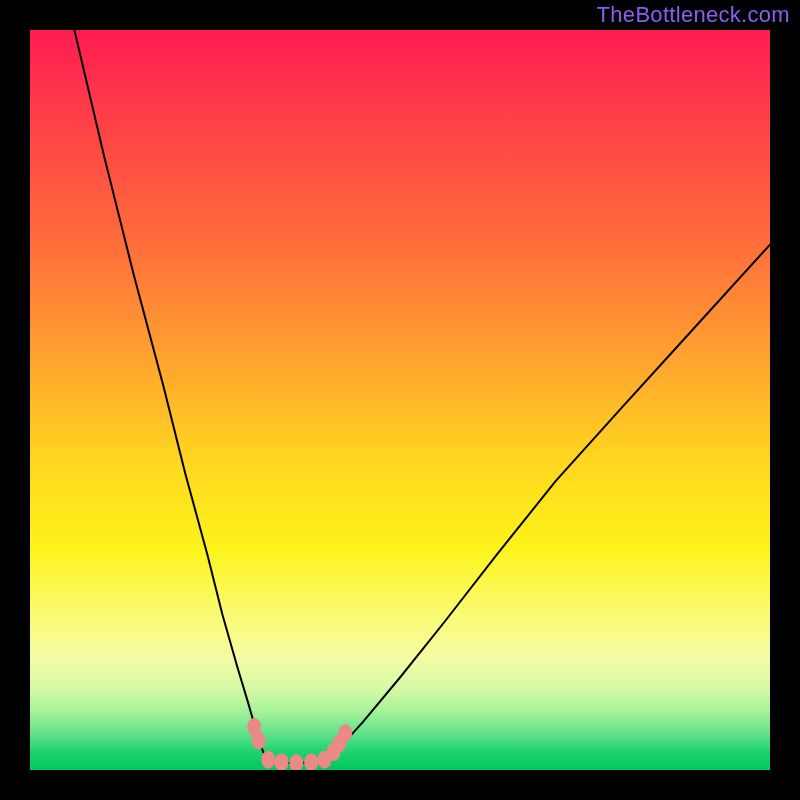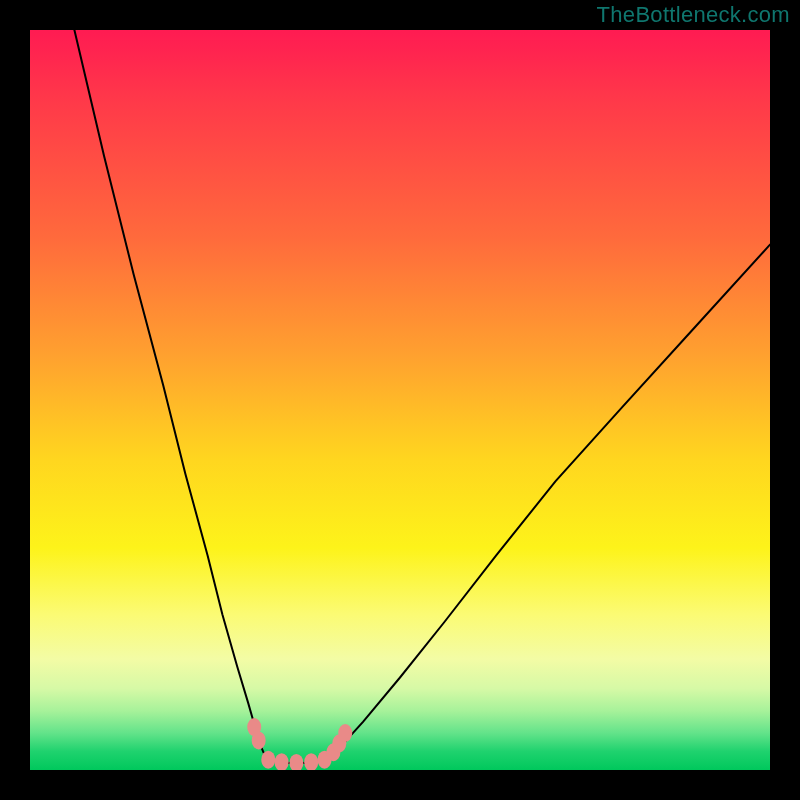--- a/index.html
+++ b/index.html
@@ -14,21 +14,21 @@
   .stage {
     position: relative;
     width: 800px;
     height: 800px;
     background: #000;
   }
   .watermark {
     position: absolute;
     top: 2px;
     right: 10px;
-    color: #0f766e;
+    color: #8b5cf6;
     font-size: 22px;
     font-weight: 400;
     letter-spacing: 0.3px;
     z-index: 3;
   }
   .plot {
     position: absolute;
     left: 30px;
     top: 30px;
     width: 740px;

